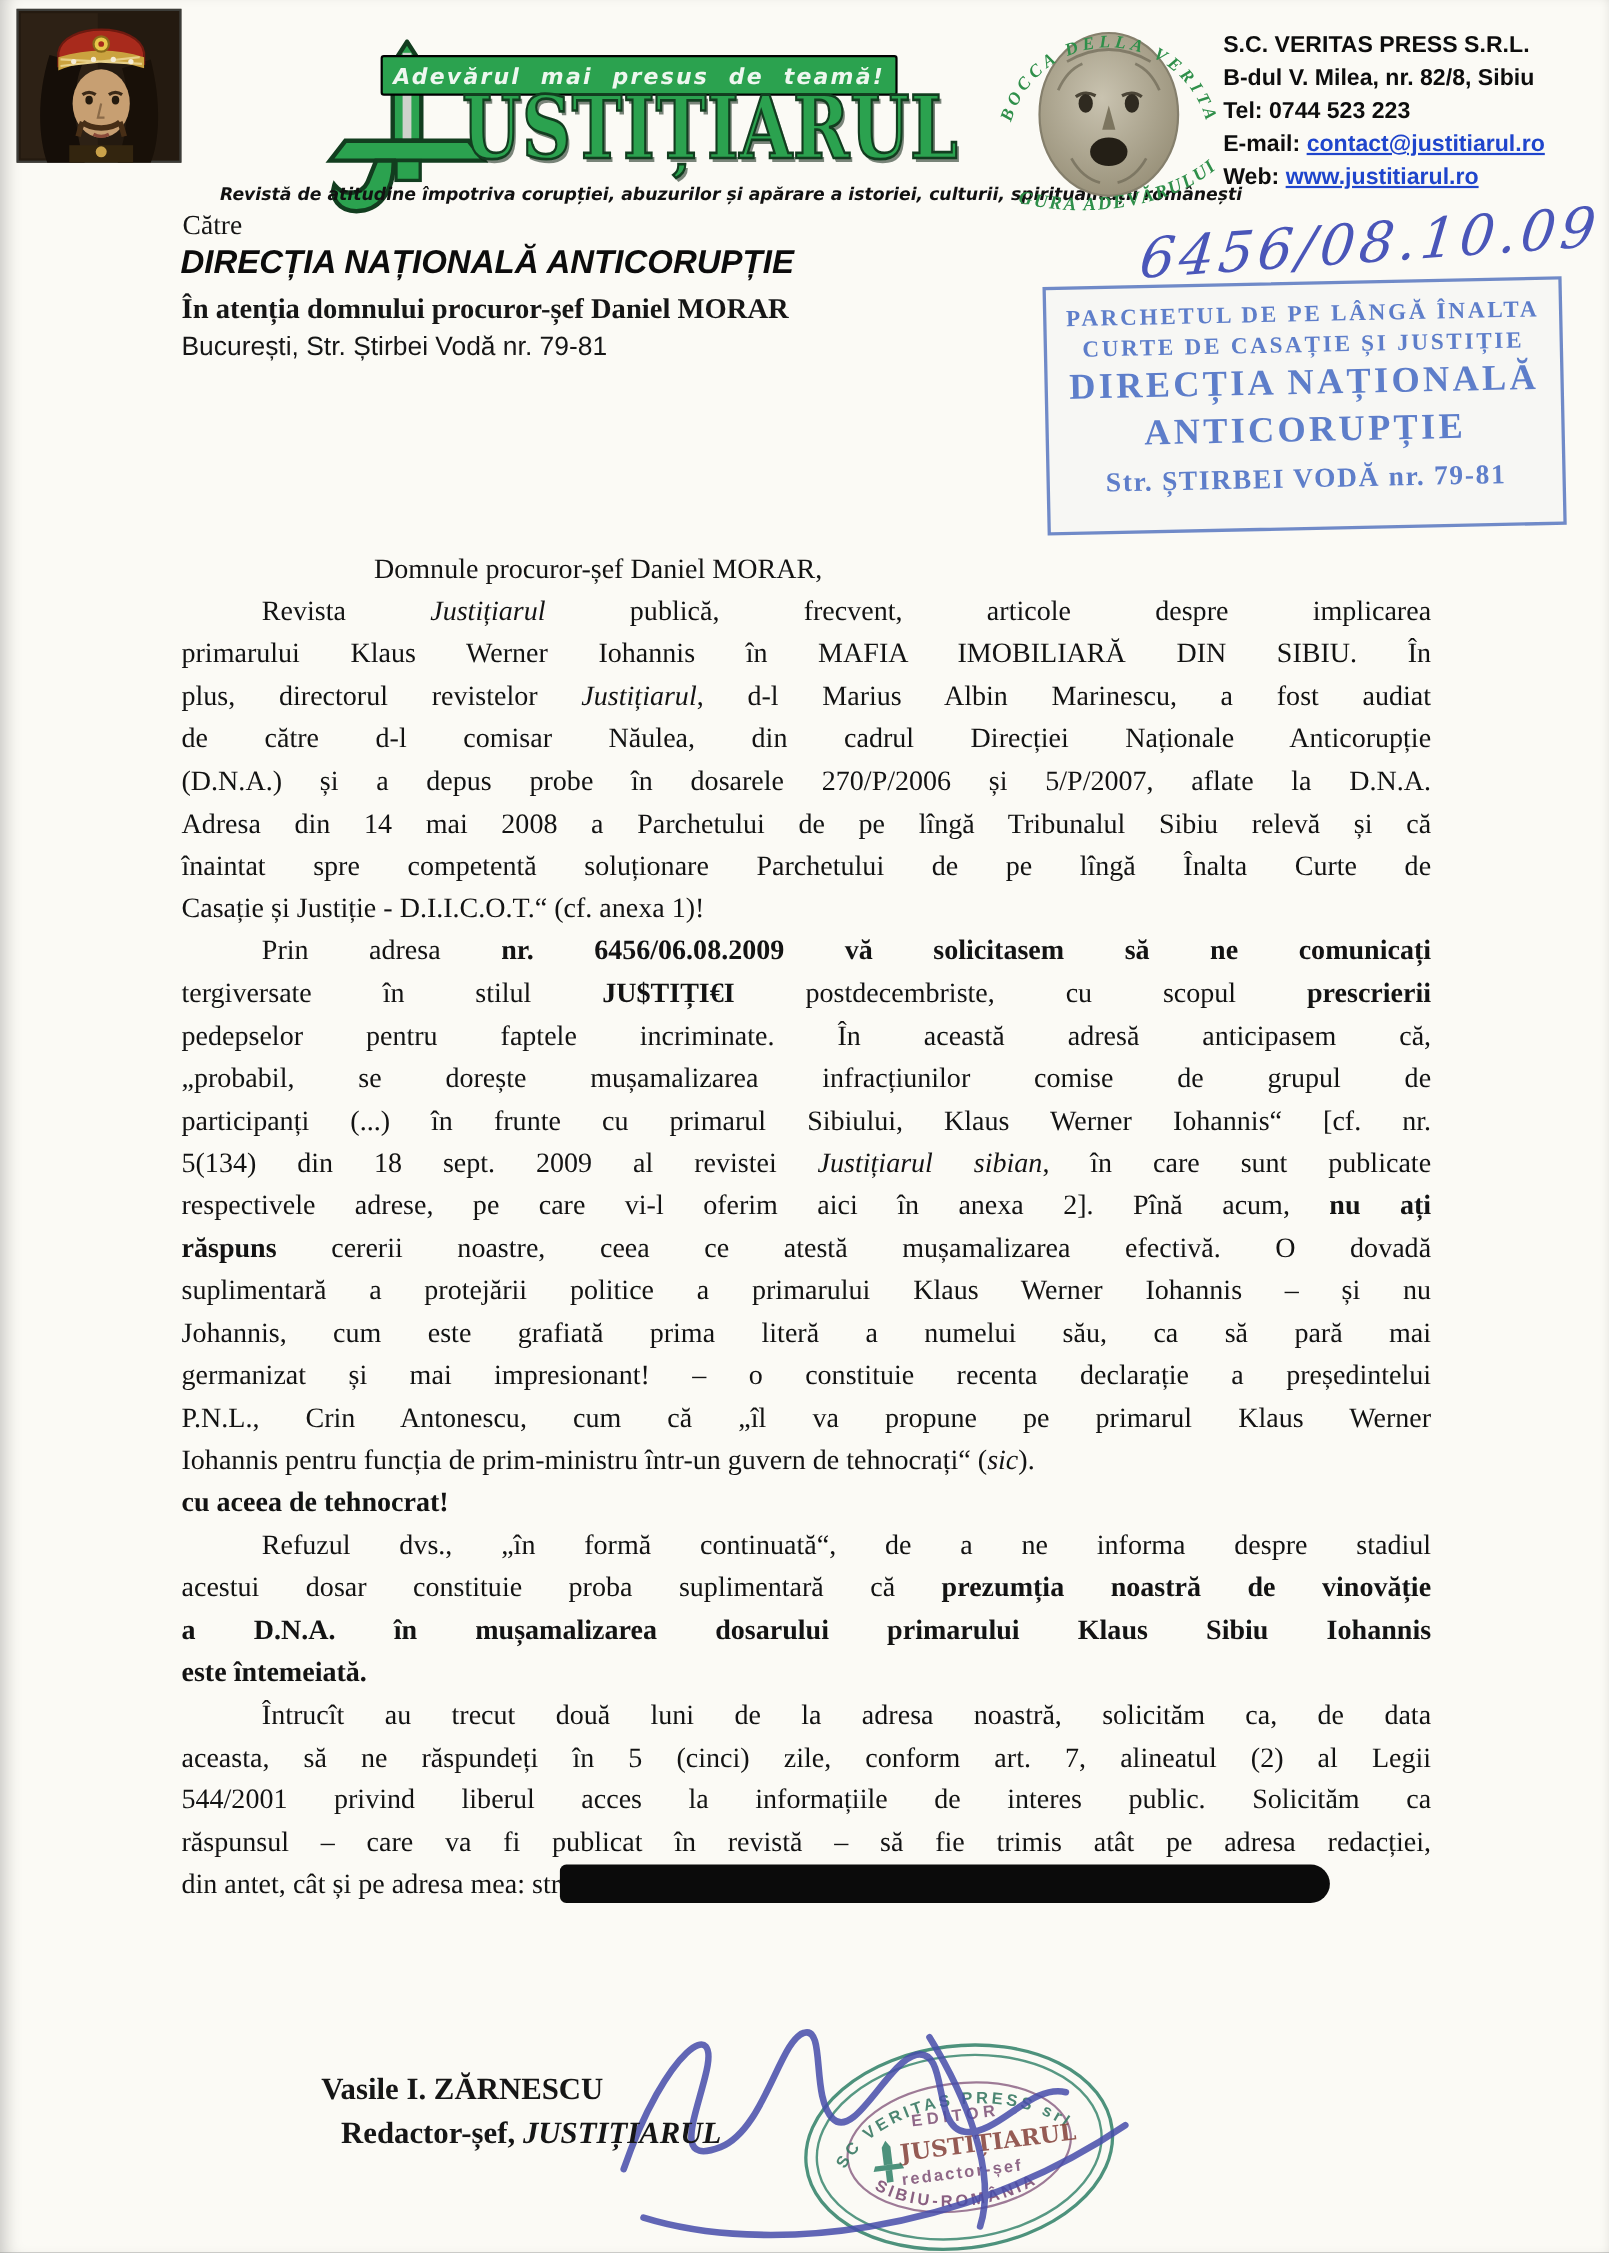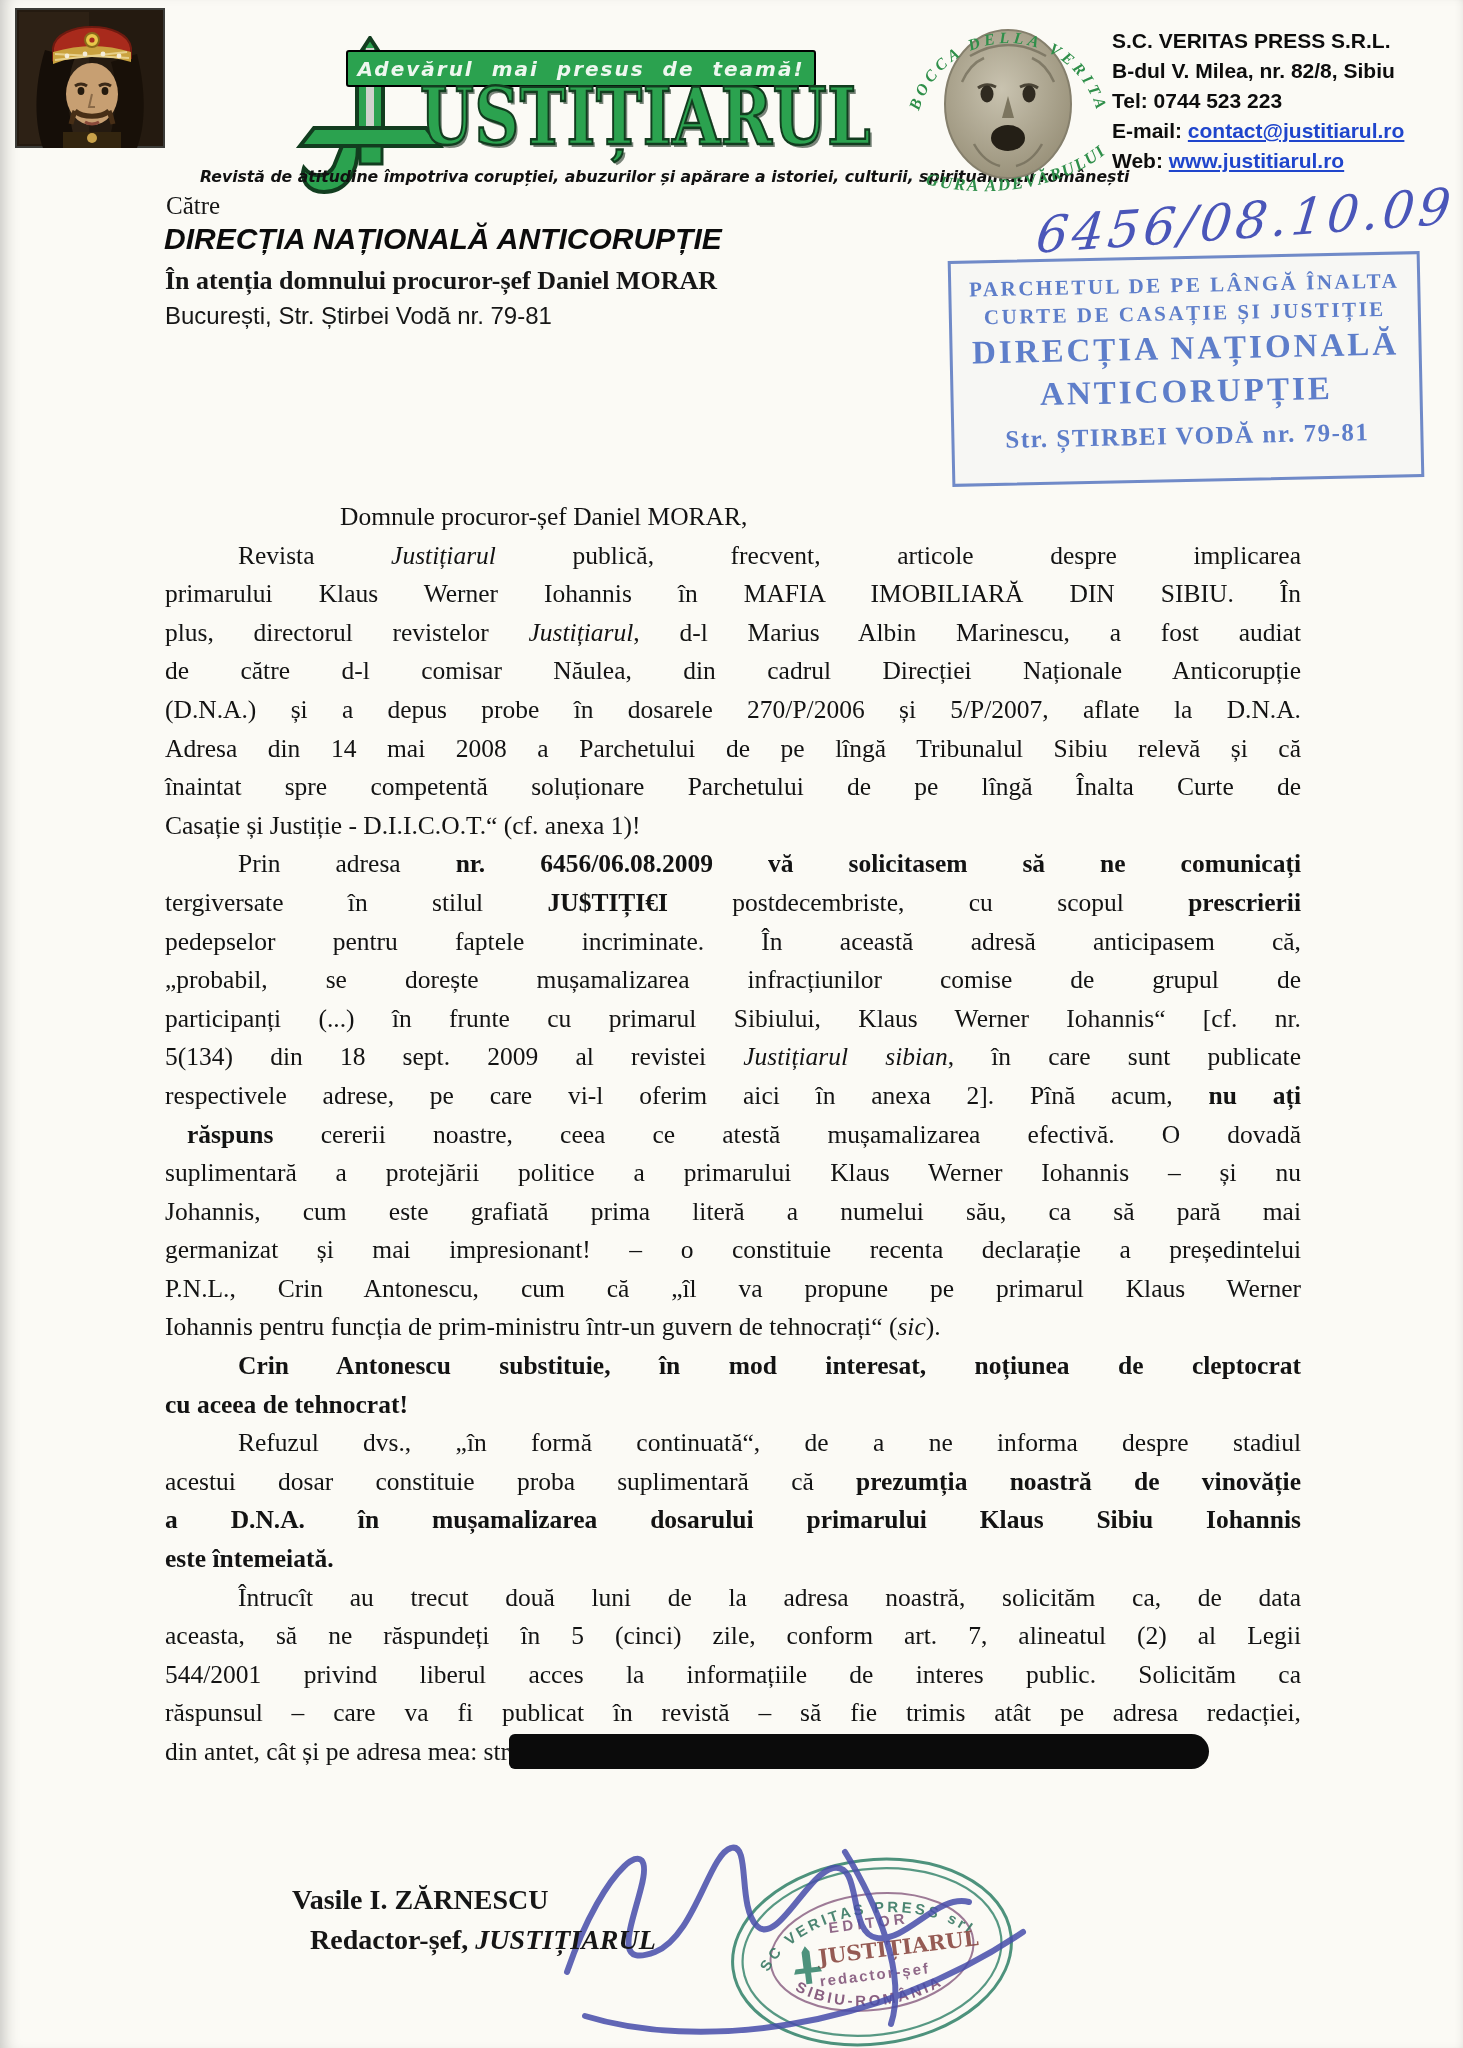--- a/index.html
+++ b/index.html
@@ -161,27 +161,26 @@
       <div class="bline"><span>Adresa din 14 mai 2008 a Parchetului de pe lîngă Tribunalul Sibiu relevă și că</span></div>
       <div class="bline"><span>înaintat spre competentă soluționare Parchetului de pe lîngă Înalta Curte de</span></div>
       <div class="bline last"><span>Casație și Justiție - D.I.I.C.O.T.“ (cf. anexa 1)!</span></div>
       <div class="bline" style="padding-left: 73px;"><span>Prin adresa </span><span style="font-weight: bold;">nr. 6456/06.08.2009 vă solicitasem să ne comunicați</span></div>
       <div class="bline"><span>tergiversate în stilul </span><span style="font-weight: bold;">JU$TIȚI€I</span><span> postdecembriste, cu scopul </span><span style="font-weight: bold;">prescrierii</span></div>
       <div class="bline"><span>pedepselor pentru faptele incriminate. În această adresă anticipasem că,</span></div>
       <div class="bline"><span>„probabil, se dorește mușamalizarea infracțiunilor comise de grupul de</span></div>
       <div class="bline"><span>participanți (...) în frunte cu primarul Sibiului, Klaus Werner Iohannis“ [cf. nr.</span></div>
       <div class="bline"><span>5(134) din 18 sept. 2009 al revistei </span><span style="font-style: italic;">Justițiarul sibian</span><span>, în care sunt publicate</span></div>
       <div class="bline"><span>respectivele adrese, pe care vi-l oferim aici în anexa 2]. Pînă acum, </span><span style="font-weight: bold;">nu ați</span></div>
-      <div class="bline"><span style="font-weight: bold; margin-left: 22px;">răspuns</span><span> cererii noastre, ceea ce atestă mușamalizarea efectivă. O dovadă</span></div>
+      <div class="bline"><span style="font-weight: bold;">răspuns</span><span> cererii noastre, ceea ce atestă mușamalizarea efectivă. O dovadă</span></div>
       <div class="bline"><span>suplimentară a protejării politice a primarului Klaus Werner Iohannis – și nu</span></div>
       <div class="bline"><span>Johannis, cum este grafiată prima literă a numelui său, ca să pară mai</span></div>
       <div class="bline"><span>germanizat și mai impresionant! – o constituie recenta declarație a președintelui</span></div>
       <div class="bline"><span>P.N.L., Crin Antonescu, cum că „îl va propune pe primarul Klaus Werner</span></div>
       <div class="bline last"><span>Iohannis pentru funcția de prim-ministru într-un guvern de tehnocrați“ (</span><span style="font-style: italic;">sic</span><span>).</span></div>
-      <div class="bline" style="padding-left: 73px;"><span style="font-weight: bold;">Crin Antonescu substituie, în mod interesat, noțiunea de cleptocrat</span></div>
       <div class="bline last"><span style="font-weight: bold;">cu aceea de tehnocrat!</span></div>
       <div class="bline" style="padding-left: 73px;"><span>Refuzul dvs., „în formă continuată“, de a ne informa despre stadiul</span></div>
       <div class="bline"><span>acestui dosar constituie proba suplimentară că </span><span style="font-weight: bold;">prezumția noastră de vinovăție</span></div>
       <div class="bline"><span style="font-weight: bold;">a D.N.A. în mușamalizarea dosarului primarului Klaus Sibiu Iohannis</span></div>
       <div class="bline last"><span style="font-weight: bold;">este întemeiată.</span></div>
       <div class="bline" style="padding-left: 73px;"><span>Întrucît au trecut două luni de la adresa noastră, solicităm ca, de data</span></div>
       <div class="bline"><span>aceasta, să ne răspundeți în 5 (cinci) zile, conform art. 7, alineatul (2) al Legii</span></div>
       <div class="bline"><span>544/2001 privind liberul acces la informațiile de interes public. Solicităm ca</span></div>
       <div class="bline"><span>răspunsul – care va fi publicat în revistă – să fie trimis atât pe adresa redacției,</span></div>
       <div class="bline last"><span>din antet, cât și pe adresa mea: str</span><span class="redact" style="width: 700px;"></span></div>

